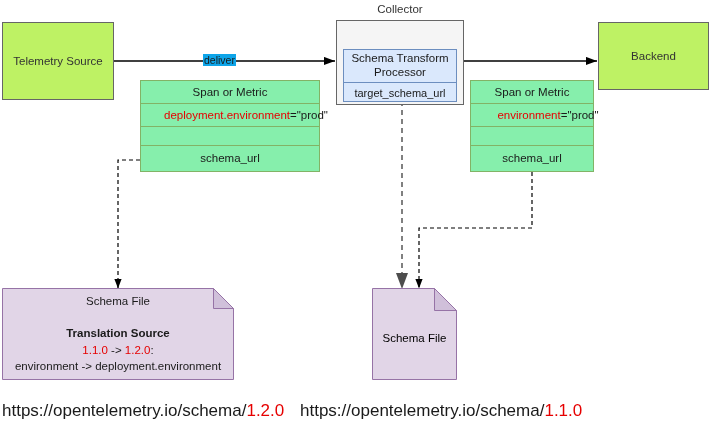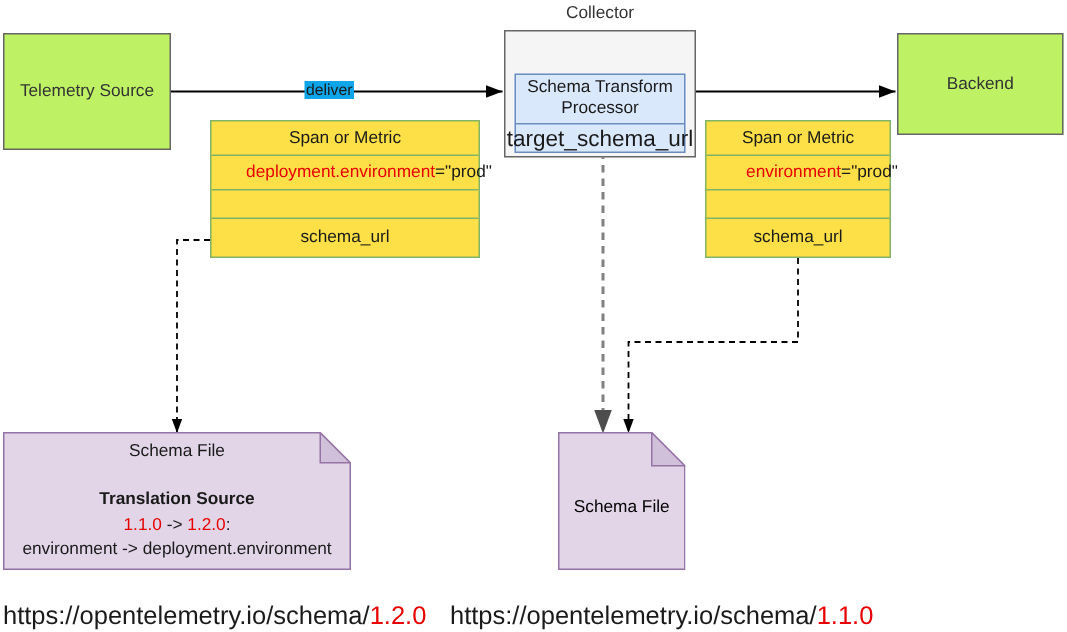--- a/index.html
+++ b/index.html
@@ -74,28 +74,28 @@
     line-height: 1.18;
     text-align: center;
     padding: 0 3px;
   }
   .proc-field {
     height: 19px;
     box-sizing: border-box;
     display: flex;
     align-items: center;
     justify-content: center;
-    font-size: 15px;
+    font-size: 11px;
     color: #1a1a1a;
   }
 
   
   .rec-table {
     position: absolute;
-    background: #fde047;
+    background: #86efac;
     border: 1px solid #82b366;
     box-sizing: border-box;
   }
   .rec-row {
     box-sizing: border-box;
     height: 23px;
     border-bottom: 1px solid #82b366;
     display: flex;
     align-items: center;
     justify-content: center;

